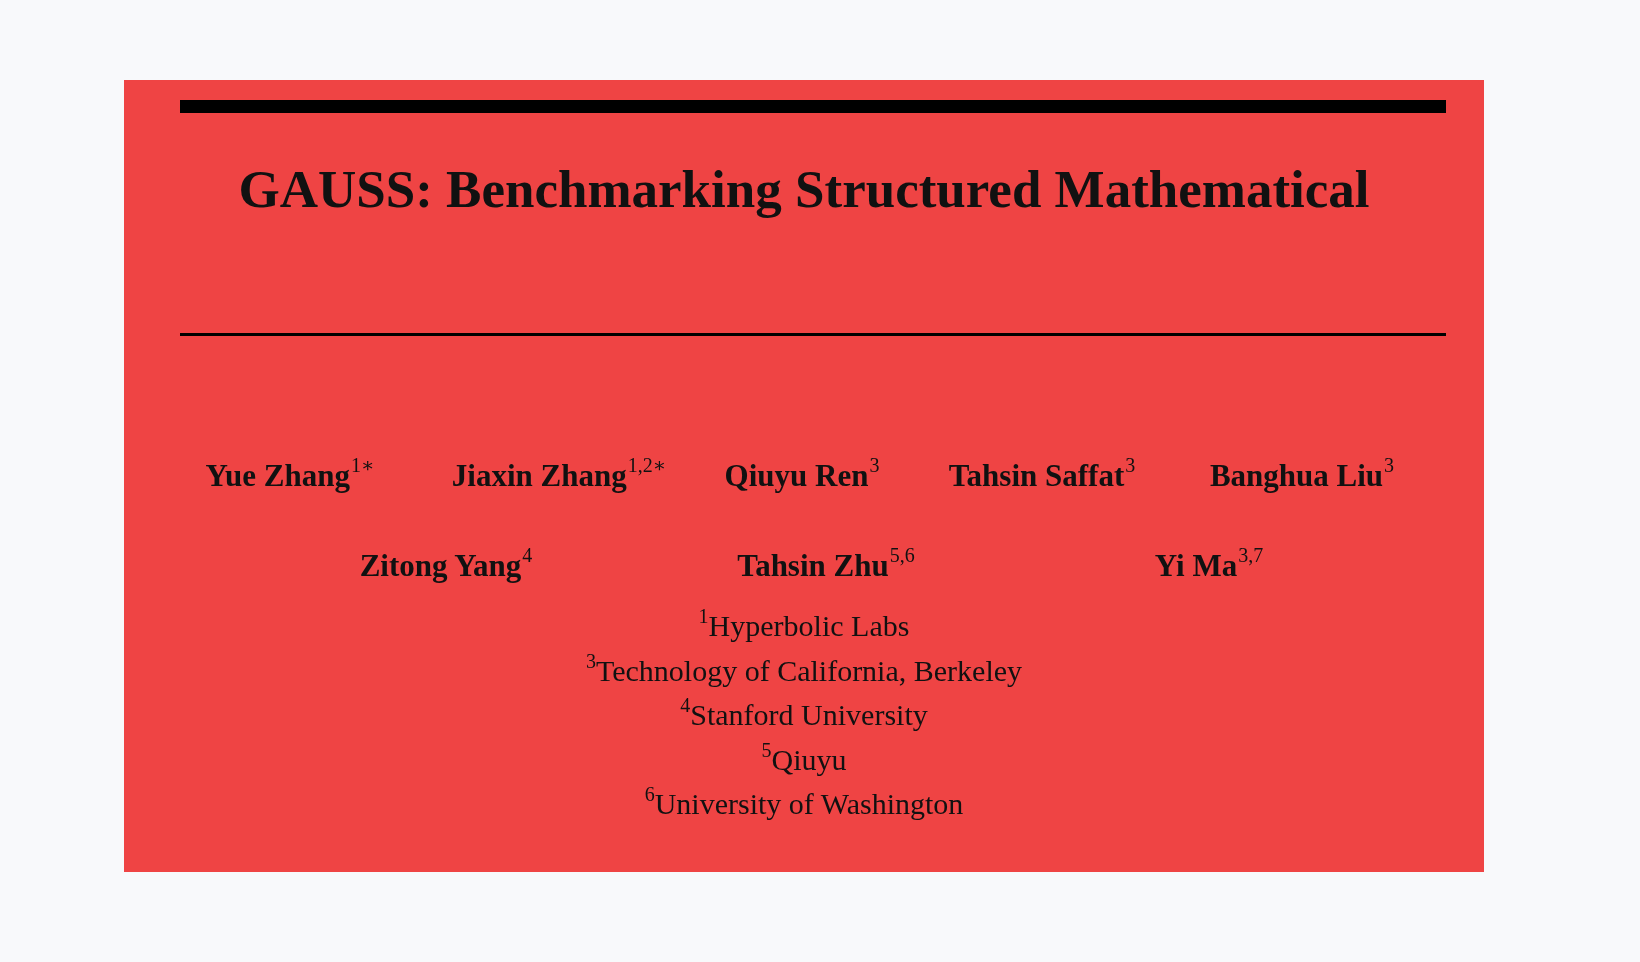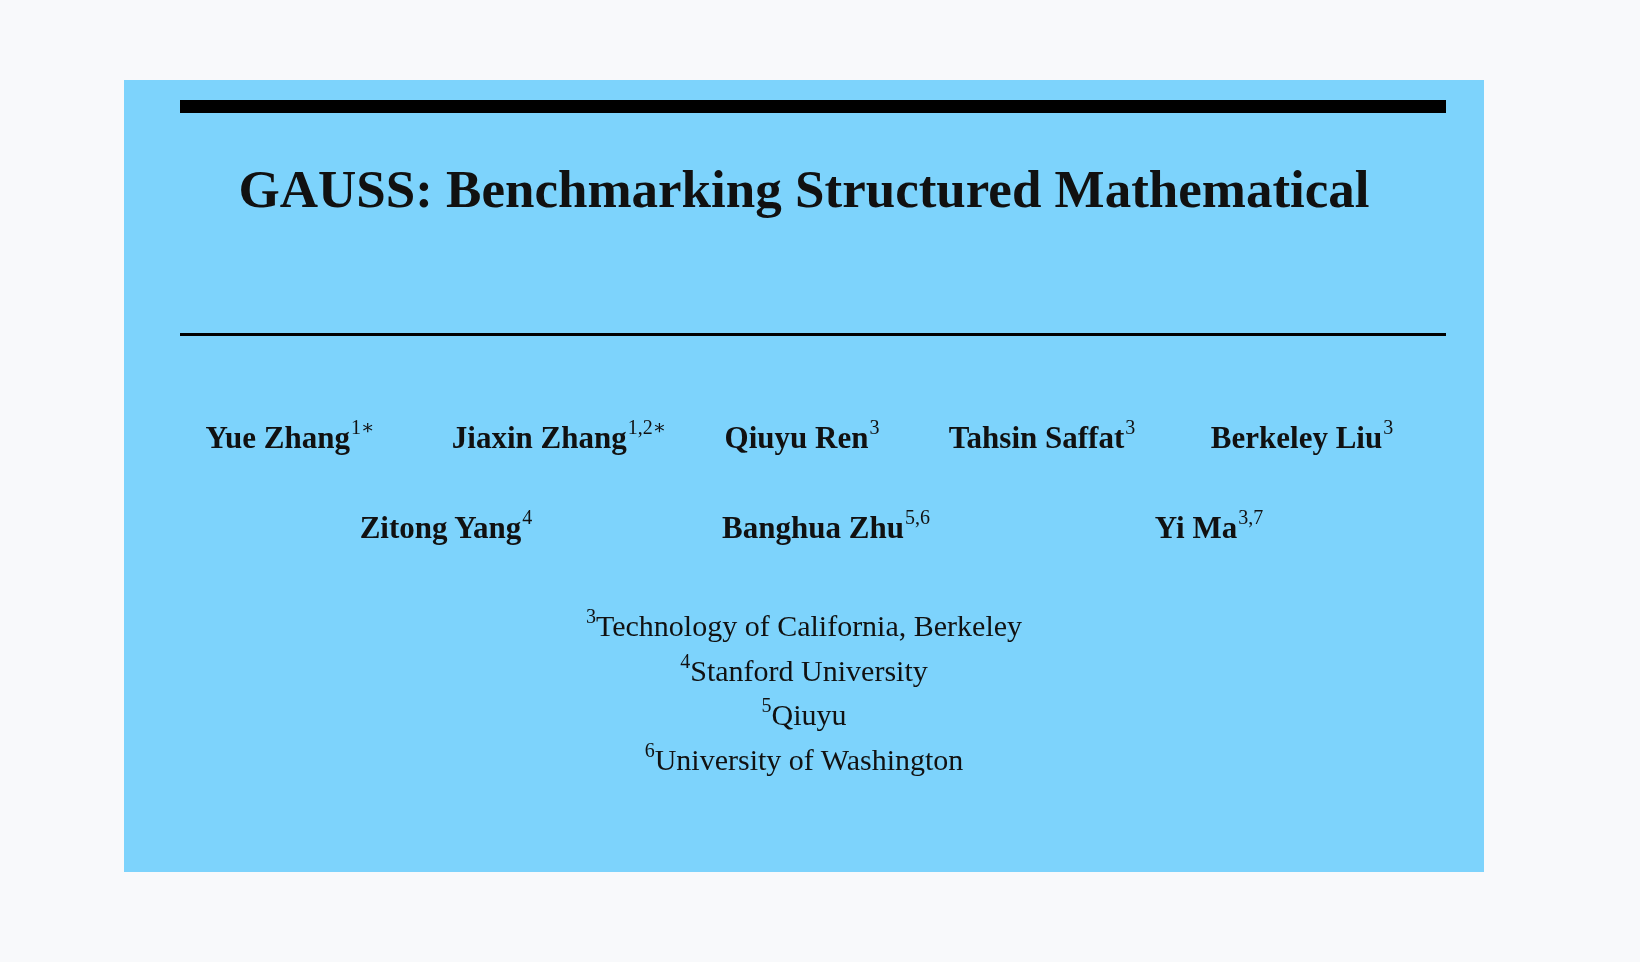--- a/index.html
+++ b/index.html
@@ -8,21 +8,21 @@
     background: #f8f9fb;
     position: relative;
     overflow: hidden;
     font-family: "Liberation Serif", "DejaVu Serif", serif;
     color: #111;
   }
   .page {
     position: absolute;
     left: 124px; top: 80px;
     width: 1360px; height: 792px;
-    background: #7dd3fc;
+    background: #ef4444;
   }
   .rule-thick {
     position: absolute;
     left: 56px; width: 1266px;
     top: 20px; height: 13px;
     background: #000;
   }
   .rule-thin {
     position: absolute;
     left: 56px; width: 1266px;
@@ -41,21 +41,21 @@
   }
   .title span { display: block; }
   .authors-row {
     position: absolute;
     left: 0; width: 1360px;
     font-weight: bold;
     font-size: 31px;
     line-height: 40px;
     white-space: nowrap;
   }
-  .author { position: absolute; transform: translateX(-50%); }
+  .author { position: absolute; transform: translateX(-50%); margin-top: 38px; }
   .author sup {
     font-weight: normal;
     font-size: 20px;
     position: relative; top: -3px;
     margin-left: 1px;
   }
   .affiliations {
     position: absolute;
     left: 0; width: 1360px;
     top: 520px;
@@ -76,28 +76,29 @@
     <span>GAUSS: Benchmarking Structured Mathematical</span>
   </h1>
 
   <div class="rule-thin"></div>
 
   <div class="authors-row" style="top:330px;">
     <span class="author" style="left:166px;"><span>Yue Zhang</span><sup>1∗</sup></span>
     <span class="author" style="left:435px;"><span>Jiaxin Zhang</span><sup>1,2∗</sup></span>
     <span class="author" style="left:678px;"><span>Qiuyu Ren</span><sup>3</sup></span>
     <span class="author" style="left:918px;"><span>Tahsin Saffat</span><sup>3</sup></span>
-    <span class="author" style="left:1178px;"><span>Berkeley Liu</span><sup>3</sup></span>
+    <span class="author" style="left:1178px;"><span>Banghua Liu</span><sup>3</sup></span>
   </div>
 
   <div class="authors-row" style="top:420px;">
     <span class="author" style="left:322px;"><span>Zitong Yang</span><sup>4</sup></span>
-    <span class="author" style="left:702px;"><span>Banghua Zhu</span><sup>5,6</sup></span>
+    <span class="author" style="left:702px;"><span>Tahsin Zhu</span><sup>5,6</sup></span>
     <span class="author" style="left:1085px;"><span>Yi Ma</span><sup>3,7</sup></span>
   </div>
 
   <div class="affiliations">
+    <span class="affil"><sup>1</sup><span>Hyperbolic Labs</span></span>
     <span class="affil"><sup>3</sup><span>Technology of California, Berkeley</span></span>
     <span class="affil"><sup>4</sup><span>Stanford University</span></span>
     <span class="affil"><sup>5</sup><span>Qiuyu</span></span>
     <span class="affil"><sup>6</sup><span>University of Washington</span></span>
   </div>
 </div>
 
 </body></html>

